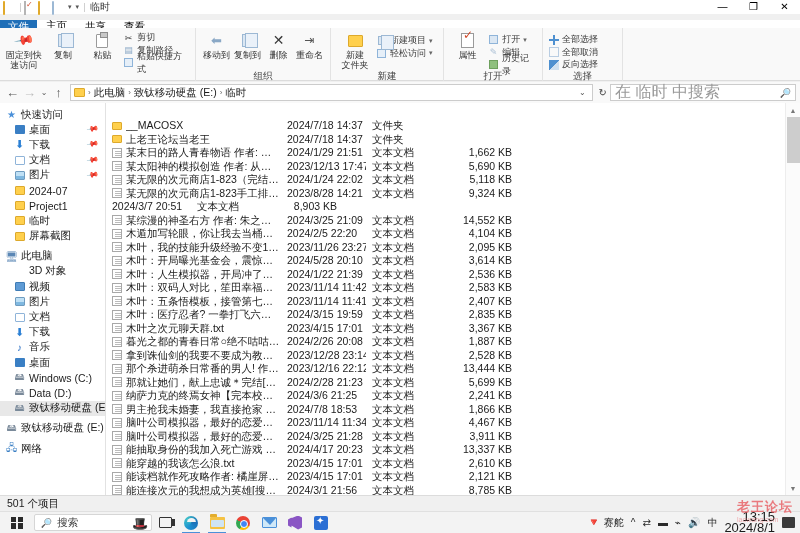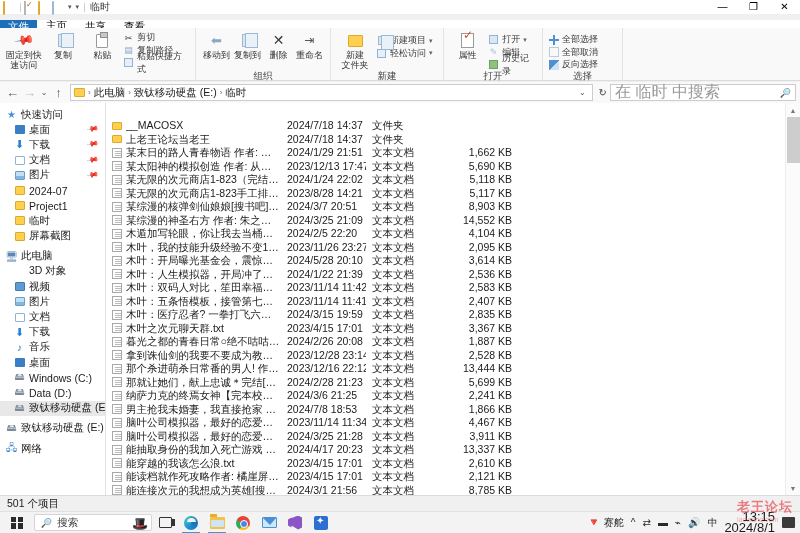--- a/index.html
+++ b/index.html
@@ -653,27 +653,23 @@
             <div class="cell type">文本文档</div>
             <div class="cell size">5,118 KB</div>
           </div>
           <div class="row">
             <div class="cell name">
               <span class="fi txt"></span>
               <span class="nm">某无限的次元商店1-823手工排版.txt</span>
             </div>
             <div class="cell date">2023/8/28 14:21</div>
             <div class="cell type">文本文档</div>
-            <div class="cell size">5,117 KB</div>
-          </div>
-          <div class="row">
-            <div class="cell name">
-              <span class="fi txt"></span>
-              <span class="nm">某综漫的核弹剑仙娘娘[搜书吧].txt</span>
-            </div>
+            <div class="cell size">9,324 KB</div>
+          </div>
+          <div class="row">
             <div class="cell date">2024/3/7 20:51</div>
             <div class="cell type">文本文档</div>
             <div class="cell size">8,903 KB</div>
           </div>
           <div class="row">
             <div class="cell name">
               <span class="fi txt"></span>
               <span class="nm">某综漫的神圣右方 作者: 朱之月（全本）[搜书..</span>
             </div>
             <div class="cell date">2024/3/25 21:09</div>

